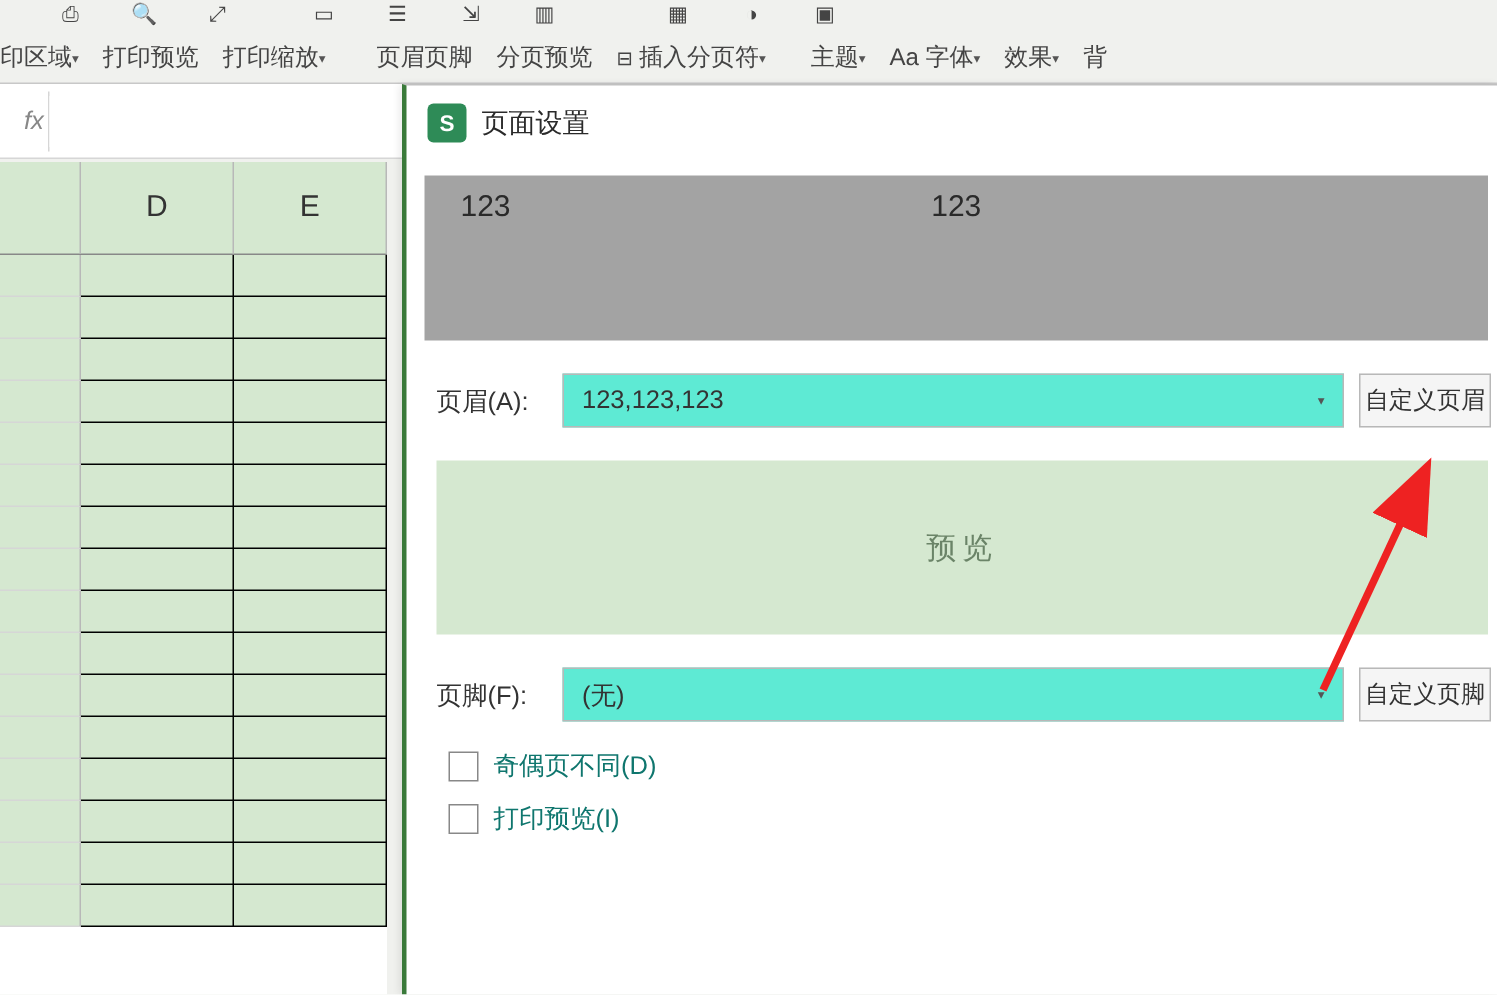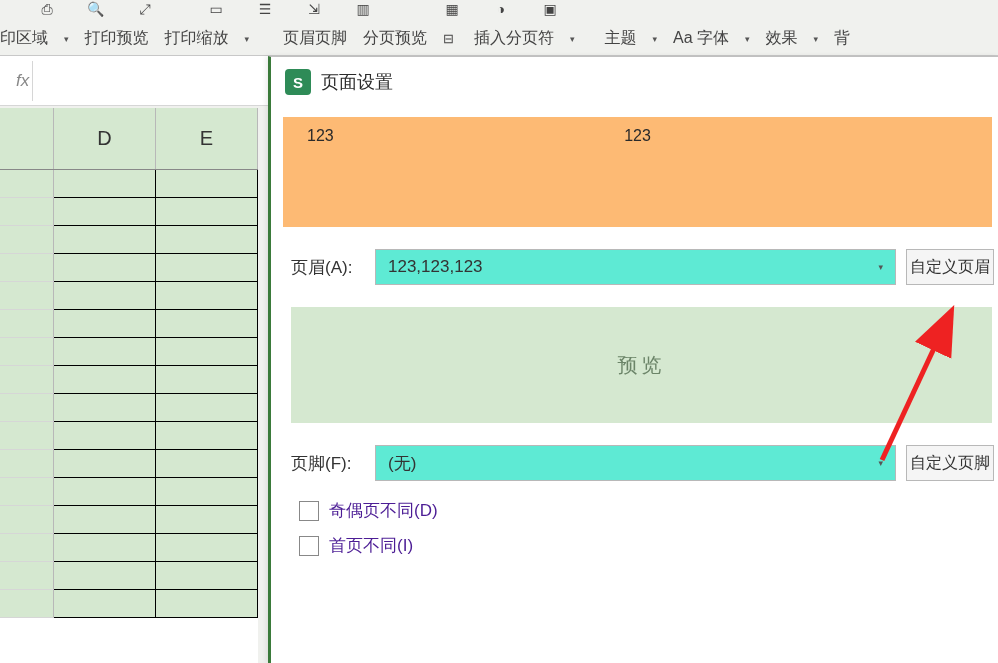--- a/index.html
+++ b/index.html
@@ -9,21 +9,21 @@
       height: 22px; display: flex; gap: 25px; padding-left: 35px;
       color: #444; font-size: 14px; align-items: flex-start; overflow: hidden;
     }
     .ribbon-icon { width: 24px; height: 18px; display: inline-flex; align-items: center; justify-content: center; }
 
     .ribbon-second {
       height: 34px; display: flex; gap: 16px; padding-left: 0;
       align-items: center; color: #3a3a3a; font-size: 16px;
       border-bottom: 1px solid #c8c8c8;
     }
-    .ribbon-label { display: flex; align-items: center; gap: 16px; color: #444; }
+    .ribbon-label { display: flex; align-items: center; gap: 0; color: #444; }
     .dropdown-caret { font-size: 9px; color: #555; }
 
     .formula-row {
       height: 50px; display: flex; align-items: center; background: #fff;
       border-bottom: 1px solid #d6d6d6;
     }
     .fx-label { width: 30px; text-align: center; font-style: italic; color: #888; font-size: 17px; border-right: 1px solid #d6d6d6; padding: 10px 16px; }
     .fx-input { flex: 1; height: 34px; border: none; padding: 0 8px; }
 
     .sheet-area {
@@ -63,22 +63,22 @@
     .dialog-tabs {
       display: flex; gap: 16px; padding: 0 20px; font-size: 17px; color: #444;
       border-bottom: 1px solid #e0e0e0;
     }
     .dialog-tab { padding: 8px 14px 10px; cursor: pointer; }
     .dialog-tab.active { background: #e8e8e8; }
 
     .dialog-body { padding: 0 0 0 12px; }
 
     .header-preview {
-      margin: 4px 6px 0 0; background: #fdba74; height: 110px;
-      display: flex; padding: 10px 24px; font-size: 16px; color: #2a2a2a;
+      margin: 4px 6px 0 0; background: #a3a3a3; height: 110px;
+      display: flex; padding: 10px 24px; font-size: 20px; color: #2a2a2a;
     }
     .hp-left { flex: 1; text-align: left; }
     .hp-center { flex: 1; text-align: center; }
     .hp-right { flex: 1; text-align: right; }
 
     .field-row {
       display: flex; align-items: center; gap: 10px; margin: 22px 4px 0 8px; justify-content: flex-end;
     }
     .field-label { font-size: 17px; color: #333; width: 74px; }
     .field-select {
@@ -93,21 +93,21 @@
     }
 
     .footer-preview {
       margin: 22px 6px 17px 8px; background: #d5e8d0; height: 116px;
       display: flex; align-items: center; justify-content: center;
       font-size: 20px; color: #6b8468; letter-spacing: 4px;
     }
 
     .check-row {
       display: flex; align-items: center; gap: 10px; margin: 18px 0 0 16px;
-      font-size: 17px; color: #4c1d95;
+      font-size: 17px; color: #0f766e;
     }
     .checkbox {
       width: 20px; height: 20px; border: 1.5px solid #888; background: #fff;
     }
 
     .annotation-arrow {
       position: absolute; top: 300px; left: 872px; pointer-events: none;
     }
   </style>
 </head>
@@ -290,21 +290,21 @@
       <div class="field-button">自定义页脚</div>
     </div>
 
     <div class="check-row">
       <div class="checkbox"></div>
       <span>奇偶页不同(D)</span>
     </div>
 
     <div class="check-row" style="margin-top:12px">
       <div class="checkbox"></div>
-      <span>首页不同(I)</span>
+      <span>打印预览(I)</span>
     </div>
 
   </div>
 </div>
 
 <svg class="annotation-arrow" width="110" height="170">
   <defs>
     <marker id="ah" markerWidth="12" markerHeight="12" refX="8" refY="4" orient="auto">
       <path d="M0,0 L10,4 L0,8 Z" fill="#e22"></path>
     </marker>

